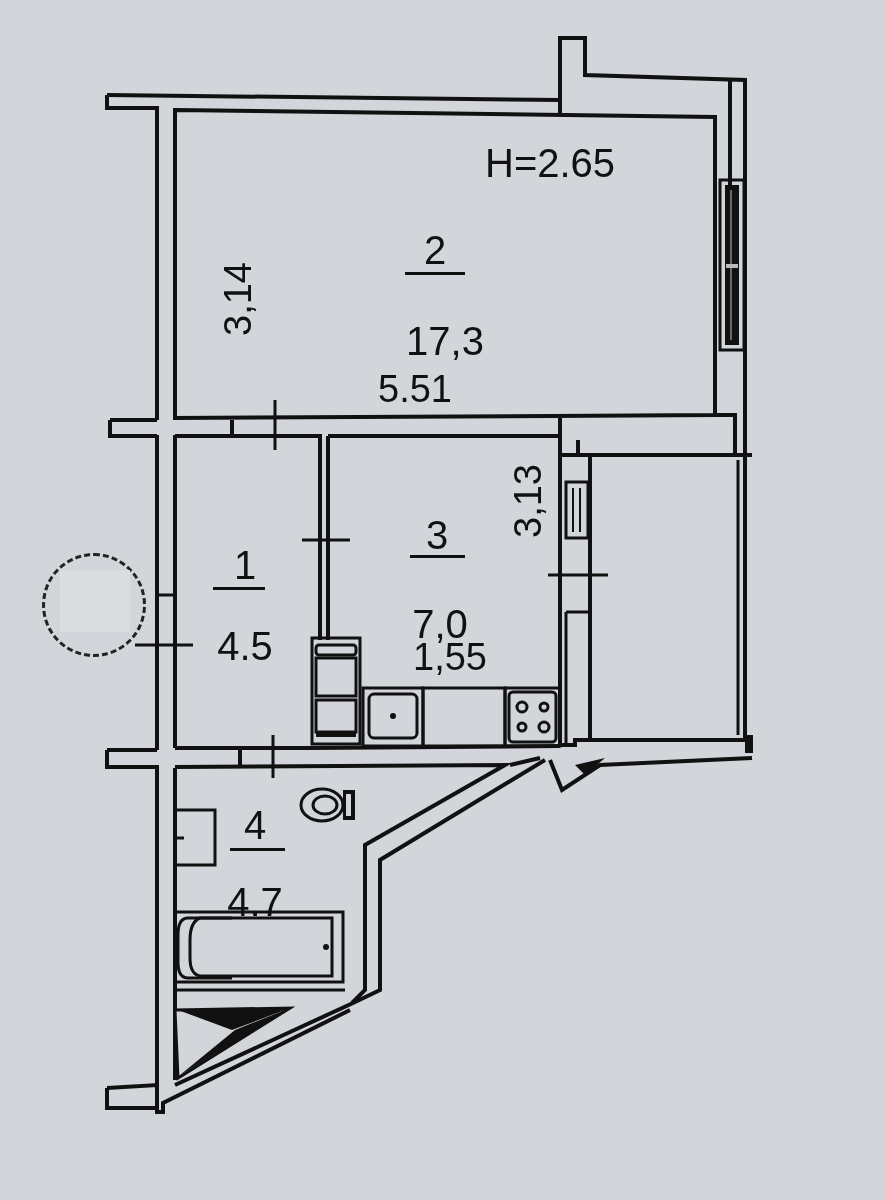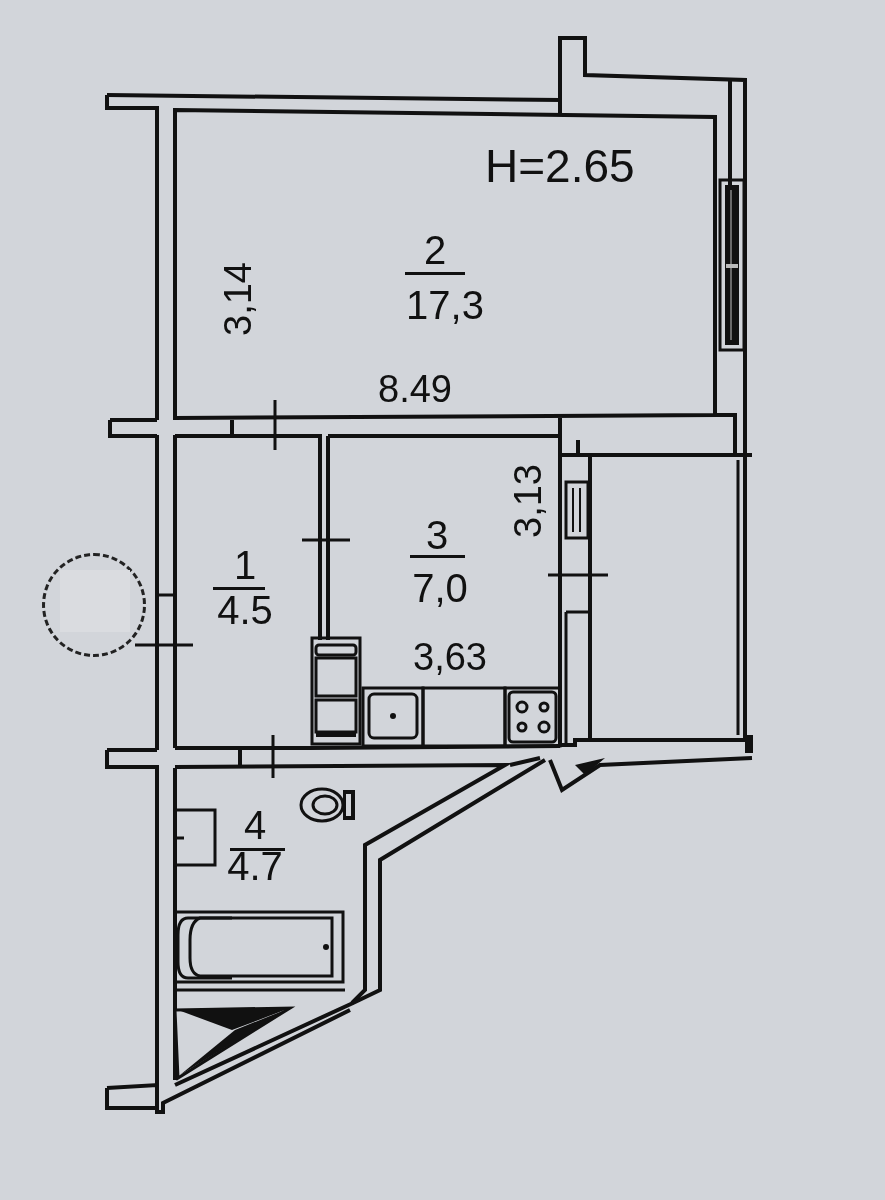--- a/index.html
+++ b/index.html
@@ -9,25 +9,25 @@
       font-family: "Liberation Sans", sans-serif;
     }
     #plan { position: absolute; left: 0; top: 0; width: 885px; height: 1200px; }
     .wall { fill: none; stroke: #111; stroke-width: 4; stroke-linejoin: miter; }
     .thin { fill: none; stroke: #111; stroke-width: 3; }
     .label {
       position: absolute; color: #111; text-align: center;
       font-family: "Liberation Sans", sans-serif; line-height: 1;
     }
     .room-num { font-size: 40px; }
-    .room-area { font-size: 40px; }
+    .room-area { font-size: 40px; margin-top: 36px; }
     .frac-line { position: absolute; height: 3px; background: #111; }
     .dim { font-size: 38px; }
     .dim-v { transform: rotate(-90deg); transform-origin: center center; }
-    .height-lbl { font-size: 46px; }
+    .height-lbl { font-size: 40px; }
     .hidden-mark {
       position: absolute; width: 104px; height: 104px; border-radius: 50%;
       border: 3px dashed #222; box-sizing: border-box;
     }
     .hidden-fill {
       position: absolute; background: #dadce0;
     }
   </style>
 </head>
 <body>
@@ -161,31 +161,31 @@
       <path class="wall" d="M545 760 L380 860 L380 990 L353 1003 L175 1085"></path>
     </g>
   </svg>
 
   <div class="label height-lbl" style="left:485px; top:143px; width:160px; text-align:left;">H=2.65</div>
 
   <div class="label room-num" style="left:395px; top:230px; width:80px;">2</div>
   <div class="frac-line" style="left:405px; top:272px; width:60px;"></div>
   <div class="label room-area" style="left:385px; top:285px; width:120px;">17,3</div>
   <div class="label dim dim-v" style="left:188px; top:280px; width:100px;">3,14</div>
-  <div class="label dim" style="left:360px; top:370px; width:110px;">8.49</div>
+  <div class="label dim" style="left:360px; top:370px; width:110px;">5.51</div>
 
   <div class="label room-num" style="left:205px; top:545px; width:80px;">1</div>
   <div class="frac-line" style="left:213px; top:587px; width:52px;"></div>
   <div class="label room-area" style="left:195px; top:590px; width:100px;">4.5</div>
 
   <div class="label room-num" style="left:402px; top:515px; width:70px;">3</div>
   <div class="frac-line" style="left:410px; top:555px; width:55px;"></div>
   <div class="label room-area" style="left:390px; top:568px; width:100px;">7,0</div>
   <div class="label dim dim-v" style="left:478px; top:482px; width:100px;">3,13</div>
-  <div class="label dim" style="left:395px; top:638px; width:110px;">3,63</div>
+  <div class="label dim" style="left:395px; top:638px; width:110px;">1,55</div>
 
   <div class="label room-num" style="left:220px; top:805px; width:70px;">4</div>
   <div class="frac-line" style="left:230px; top:848px; width:55px;"></div>
   <div class="label room-area" style="left:205px; top:846px; width:100px;">4.7</div>
 
   <div class="hidden-mark" style="left:42px; top:553px;"></div>
   <div class="hidden-fill" style="left:60px; top:570px; width:70px; height:62px;"></div>
 </div>
 
 </body></html>

